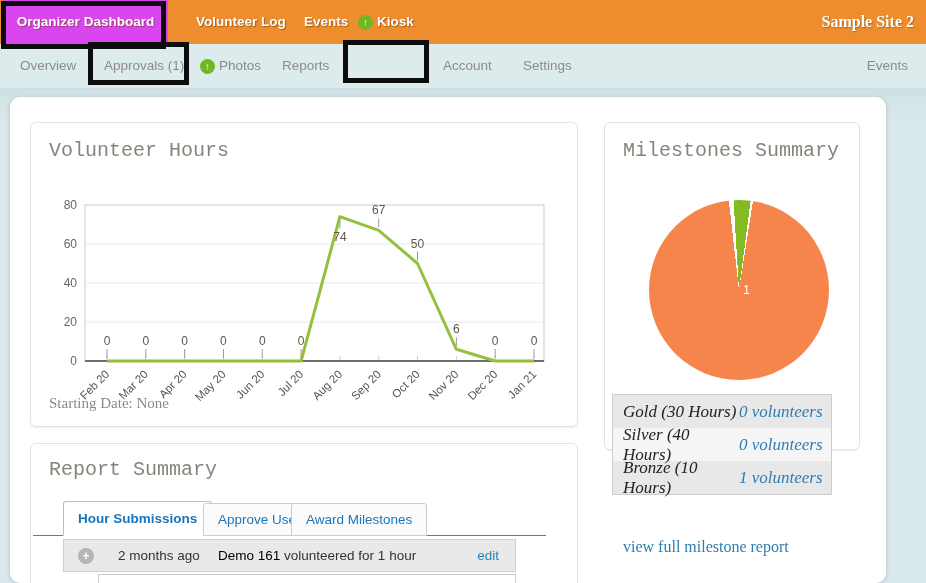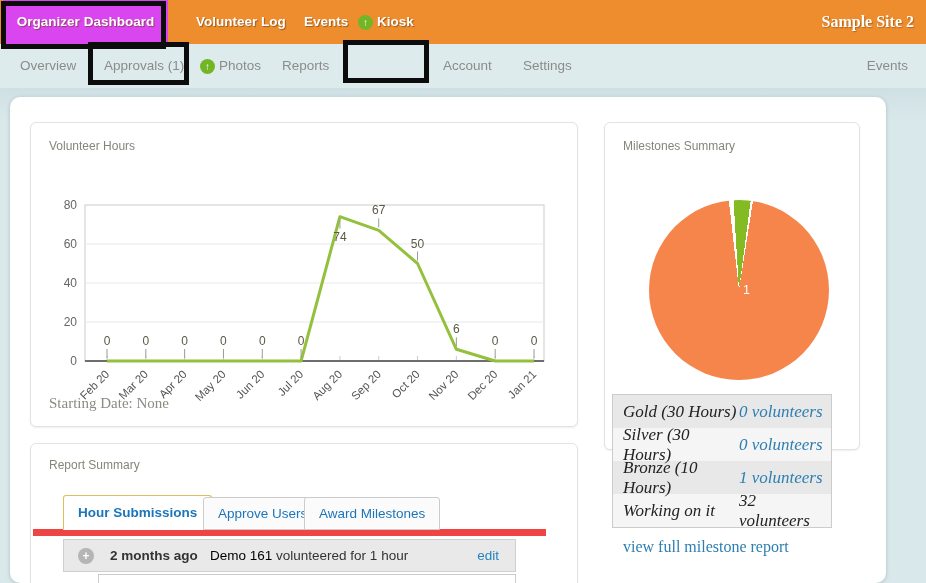--- a/index.html
+++ b/index.html
@@ -43,50 +43,50 @@
   .ann-3 { left:343px; top:40px; width:86px;  height:43px; }
   
   .container {
     position:absolute; left:10px; top:97px; width:876px; height:486px;
     background:#fff; border-radius:10px; box-shadow:0 1px 4px rgba(0,0,0,.18);
   }
   .card {
     position:absolute; background:#fff; border:1px solid #e3e3e3; border-radius:6px;
     box-shadow:0 1px 2px rgba(0,0,0,.07);
   }
-  .card-title { position:absolute; left:18px; top:16px; font-size:12px; color:#85857b; }
+  .card-title { position:absolute; left:18px; top:16px; font-size:20px; color:#85857b;font-family:Liberation Mono, monospace; }
   #hours-card   { left:30px;  top:122px; width:548px; height:305px; }
   #report-card  { left:30px;  top:443px; width:548px; height:170px; }
   #miles-card   { left:604px; top:122px; width:256px; height:328px; }
   
   #hours-chart { position:absolute; left:16px; top:72px; width:510px; height:222px; }
   .serif-note {
     position:absolute; top:272px; font-family:"Liberation Serif", serif; font-size:15px; color:#8b8b83;
   }
   .serif-link { color:#2d7fb2; cursor:pointer; }
   
-  .tabs { position:absolute; left:2px; top:57px; width:513px; height:35px; border-bottom:7px solid #ef4444; }
+  .tabs { position:absolute; left:2px; top:57px; width:513px; height:35px; border-bottom:1px solid #ef4444; }
   .tab {
     position:absolute; bottom:-1px; height:33px; line-height:31px; padding:0 14px;
     font-size:13.5px; color:#1b75bb; background:#fbfbfb; border:1px solid #ccc;
     border-radius:3px 3px 0 0; cursor:pointer; white-space:nowrap;
   }
   .tab.active { background:#fff; border-color:#dcc05e; border-bottom:1px solid #fff; font-weight:bold; height:35px; line-height:33px; }
   .tab-1 { left:30px; }
   .tab-2 { left:170px; }
-  .tab-3 { left:271px; }
+  .tab-3 { left:258px; }
   .sub-row {
     position:absolute; left:32px; top:95px; width:453px; height:33px;
     background:#e9e9e9; border:1px solid #cfcfcf; display:flex; align-items:center; font-size:13.5px; color:#333;
   }
   .sub-row .plus {
     margin-left:14px; width:16px; height:16px; border-radius:50%; background:#b5b5b5;
     color:#fff; font-size:12px; line-height:16px; text-align:center; font-weight:bold; cursor:pointer;
   }
-  .sub-row .time { margin-left:16px; width:100px;font-weight:bold; }
+  .sub-row .time { margin-left:24px; width:100px; }
   .sub-row .blue { color:#000000; cursor:pointer; }
   .sub-row .edit { margin-left:auto; margin-right:16px; color:#2584c0; cursor:pointer;text-align:center; }
   .sub-row2 { position:absolute; left:67px; top:130px; width:418px; height:40px; background:#fff; border:1px solid #ccc; }
   
   #pie { position:absolute; left:44px; top:77px; width:180px; height:180px; border-radius:50%; }
   .pie-label { position:absolute; color:#fff; font-size:12.5px; }
   .pie-label-1  { left:94px;  top:83px; }
   .pie-label-32 { left:118px; top:233px; }
   .m-table {
     position:absolute; left:7px; top:271px; width:220px; border:1px solid #ccc;
@@ -224,26 +224,22 @@
   <div id="pie" style="background: conic-gradient(from -5deg, rgb(255, 255, 255) 0deg, rgb(255, 255, 255) 1.5deg, rgb(132, 187, 34) 1.5deg, rgb(132, 187, 34) 12.4091deg, rgb(255, 255, 255) 12.4091deg, rgb(255, 255, 255) 13.9091deg, rgb(245, 133, 75) 13.9091deg, rgb(245, 133, 75) 358.5deg, rgb(255, 255, 255) 358.5deg, rgb(255, 255, 255) 360deg);">
     <span class="pie-label pie-label-1">1</span>
     <span class="pie-label pie-label-32">32</span>
   </div>
   <div class="m-table">
     <div class="m-row">
       <span class="lbl">Gold (30 Hours)</span>
       <span class="val link">0 volunteers</span>
     </div>
     <div class="m-row">
-      <span class="lbl">Silver (30 Hours)</span>
+      <span class="lbl">Silver (40 Hours)</span>
       <span class="val link">0 volunteers</span>
     </div>
     <div class="m-row">
       <span class="lbl">Bronze (10 Hours)</span>
       <span class="val link">1 volunteers</span>
     </div>
-    <div class="m-row">
-      <span class="lbl">Working on it</span>
-      <span class="val">32 volunteers</span>
-    </div>
   </div>
   <div class="m-link">view full milestone report</div>
 </div>
 
 </body></html>

